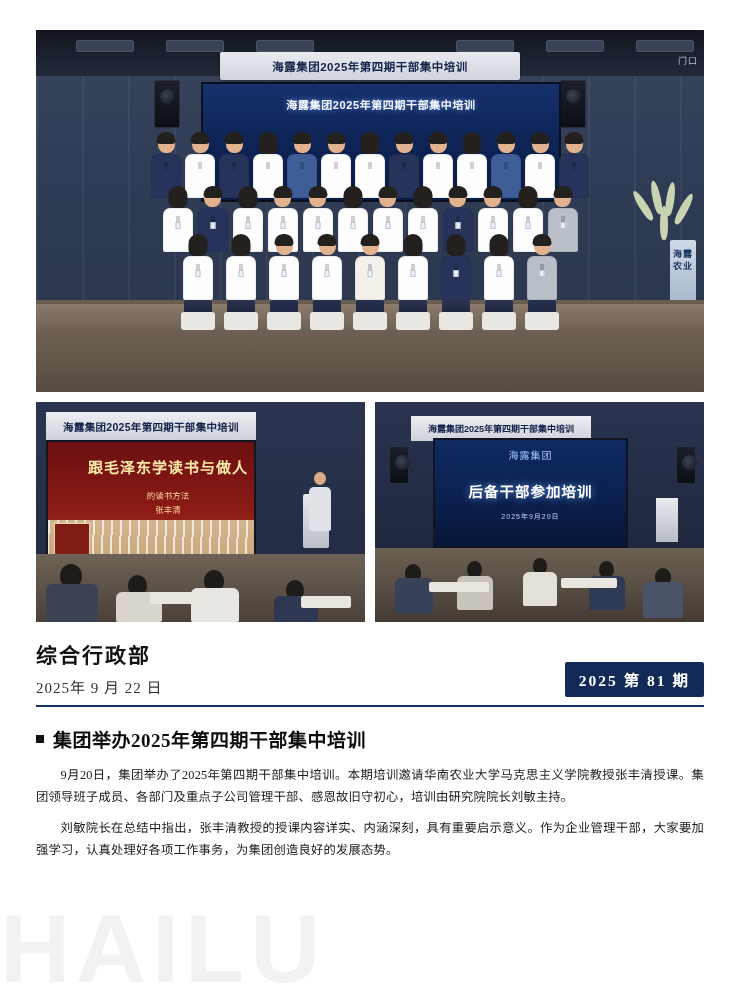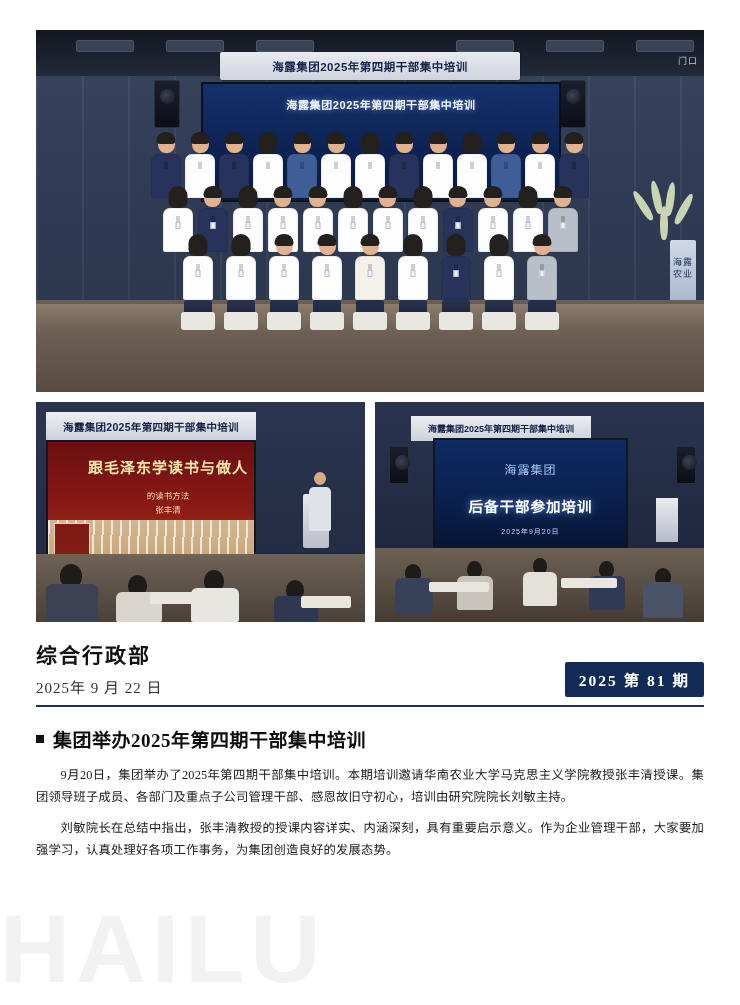--- a/index.html
+++ b/index.html
@@ -168,22 +168,23 @@
     top: 210px;
     width: 26px;
     height: 78px;
     background: linear-gradient(180deg,#cfd8e6,#9fb0c6);
     border-radius: 2px;
     color: #16305e;
     font-family: "Liberation Sans", sans-serif;
     font-size: 9px;
     text-align: center;
     line-height: 12px;
-    padding-top: 16px;
+    padding-top: 8px;
     letter-spacing: 1px;
+    font-weight: bold;
   }
   .corner-sign {
     position: absolute;
     right: 6px;
     top: 24px;
     font-family: "Liberation Sans", sans-serif;
     font-size: 9px;
     color: #b9c4d8;
     letter-spacing: 1px;
   }
@@ -383,24 +384,24 @@
   }
   .sp2-screen {
     position: absolute;
     left: 58px; top: 36px;
     width: 195px; height: 110px;
     background: linear-gradient(180deg,#0f2b63 0%, #0a1f4c 60%, #071636 100%);
     border: 2px solid #11151f;
     overflow: hidden;
   }
   .sp2-screen .logo {
-    margin-top: 20px;
+    margin-top: 7px;
     text-align: center;
     font-family: "Liberation Sans", sans-serif;
-    font-size: 12px;
+    font-size: 10px;
     color: #9fc6ff;
     letter-spacing: 1px;
   }
   .sp2-screen .big {
     margin-top: 18px;
     text-align: center;
     font-family: "Liberation Sans", sans-serif;
     font-size: 14.5px;
     font-weight: bold;
     color: #ffffff;

